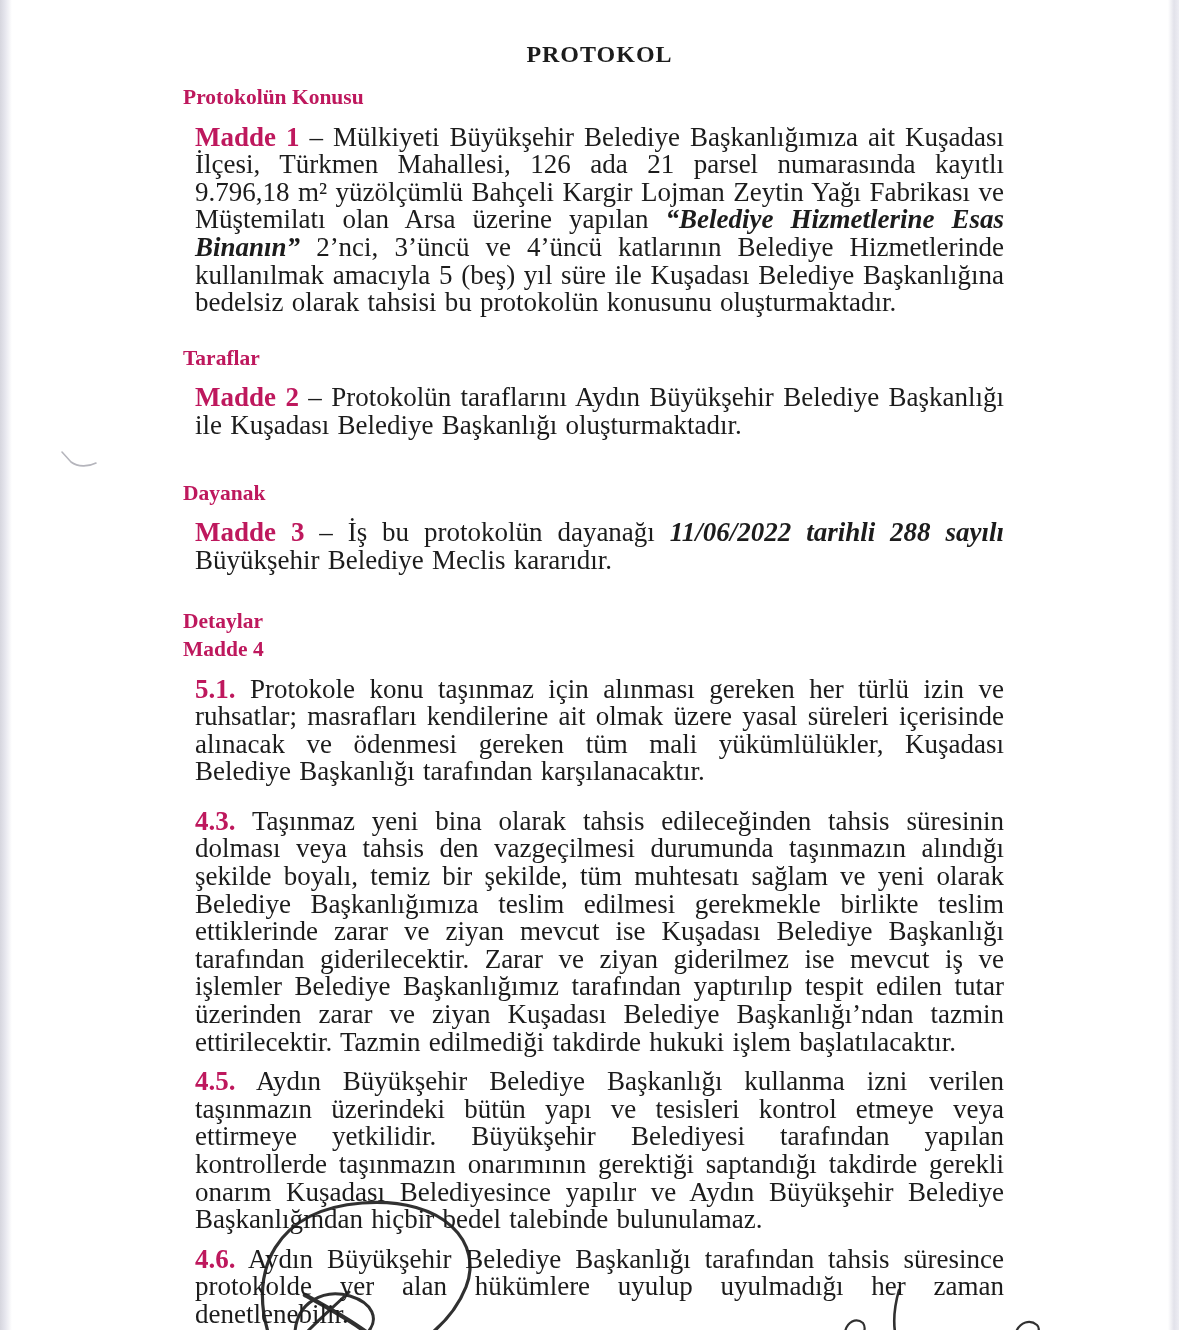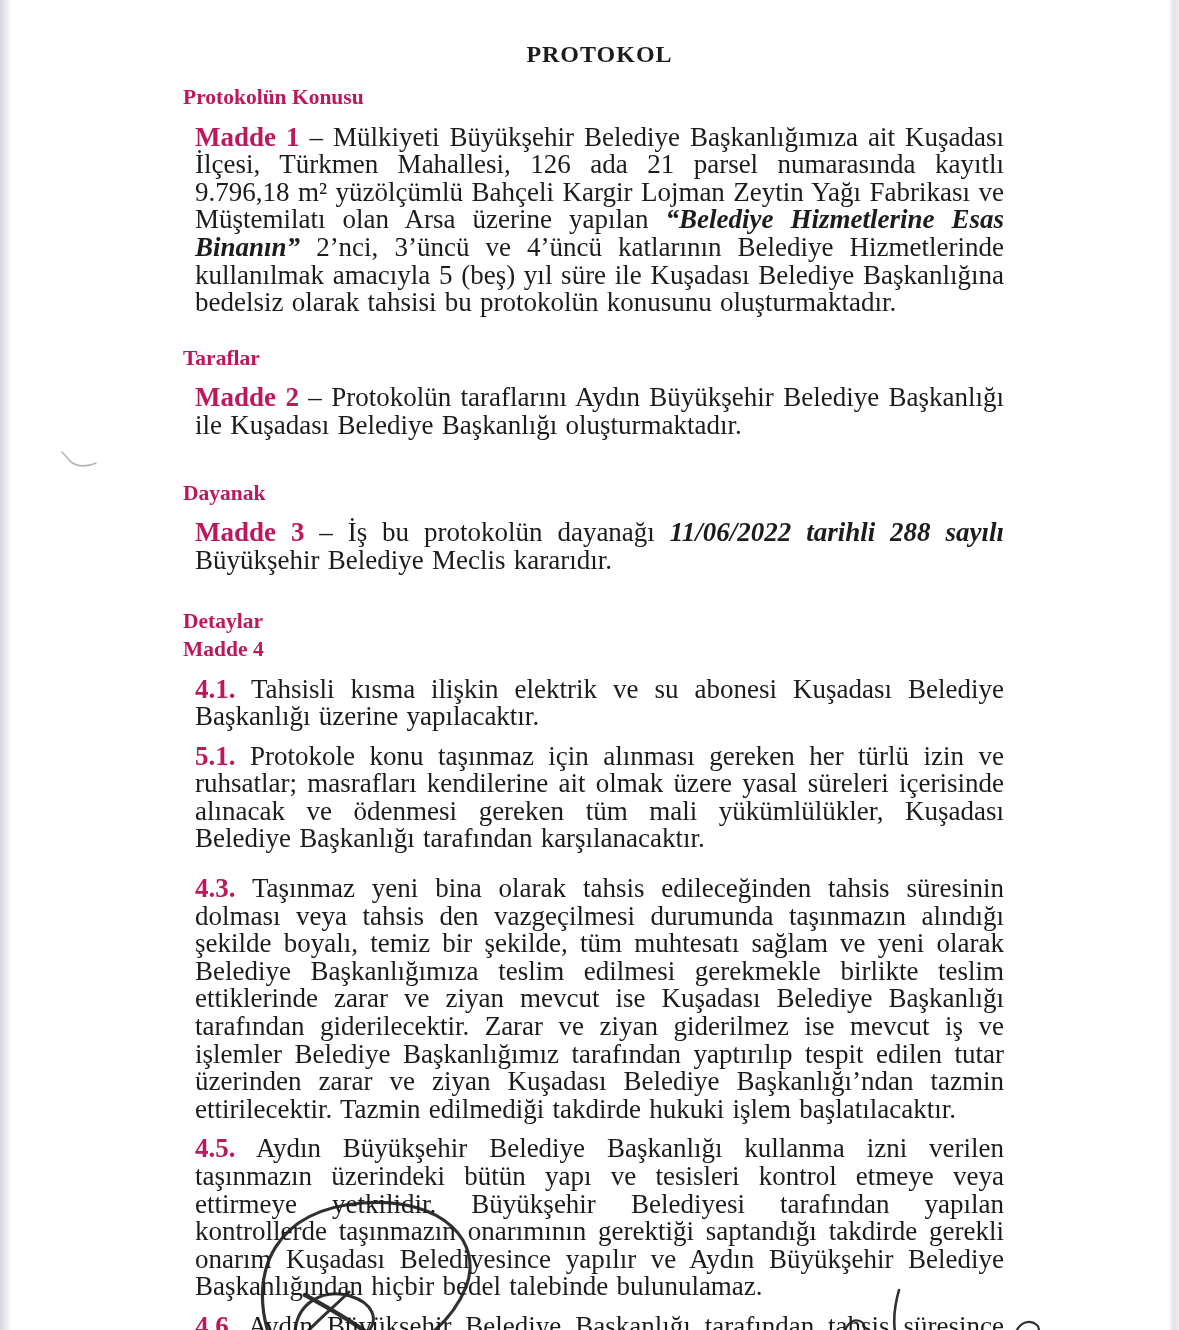--- a/index.html
+++ b/index.html
@@ -77,21 +77,20 @@
 
   <section class="sec-dayanak">
     <div class="heading">Dayanak</div>
     <p class="para"><b>Madde 3</b> <span>– İş bu protokolün dayanağı</span> <span class="bi">11/06/2022 tarihli 288 sayılı</span> <span>Büyükşehir Belediye Meclis kararıdır.</span></p>
   </section>
 
   <section class="sec-detaylar">
     <div class="heading">Detaylar</div>
     <div class="heading">Madde 4</div>
     <div id="madde-4-items">
-        <p class="para"><b>4.1.</b><span> Tahsisli kısma ilişkin elektrik ve su abonesi Kuşadası Belediye Başkanlığı üzerine yapılacaktır.</span></p>
         <p class="para"><b>5.1.</b><span> Protokole konu taşınmaz için alınması gereken her türlü izin ve ruhsatlar; masrafları kendilerine ait olmak üzere yasal süreleri içerisinde alınacak ve ödenmesi gereken tüm mali yükümlülükler, Kuşadası Belediye Başkanlığı tarafından karşılanacaktır.</span></p>
         <p class="para gap"><b>4.3.</b><span> Taşınmaz yeni bina olarak tahsis edileceğinden tahsis süresinin dolması veya tahsis den vazgeçilmesi durumunda taşınmazın alındığı şekilde boyalı, temiz bir şekilde, tüm muhtesatı sağlam ve yeni olarak Belediye Başkanlığımıza teslim edilmesi gerekmekle birlikte teslim ettiklerinde zarar ve ziyan mevcut ise Kuşadası Belediye Başkanlığı tarafından giderilecektir. Zarar ve ziyan giderilmez ise mevcut iş ve işlemler Belediye Başkanlığımız tarafından yaptırılıp tespit edilen tutar üzerinden zarar ve ziyan Kuşadası Belediye Başkanlığı’ndan tazmin ettirilecektir. Tazmin edilmediği takdirde hukuki işlem başlatılacaktır.</span></p>
         <p class="para"><b>4.5.</b><span> Aydın Büyükşehir Belediye Başkanlığı kullanma izni verilen taşınmazın üzerindeki bütün yapı ve tesisleri kontrol etmeye veya ettirmeye yetkilidir. Büyükşehir Belediyesi tarafından yapılan kontrollerde taşınmazın onarımının gerektiği saptandığı takdirde gerekli onarım Kuşadası Belediyesince yapılır ve Aydın Büyükşehir Belediye Başkanlığından hiçbir bedel talebinde bulunulamaz.</span></p>
         <p class="para"><b>4.6.</b><span> Aydın Büyükşehir Belediye Başkanlığı tarafından tahsis süresince protokolde yer alan hükümlere uyulup uyulmadığı her zaman denetlenebilir.</span></p>
         <p class="para"><b>6.2.</b><span> Kuşadası Belediyesi tahsise konu taşınmazda/alanda sabotaj, yangın gibi tehlikelere karşı her türlü tedbiri almak, temiz bulundurmak, gerektiği takdirde binanın genel görünüm ve</span></p>
       </div>
   </section>
 
 </div>
 

